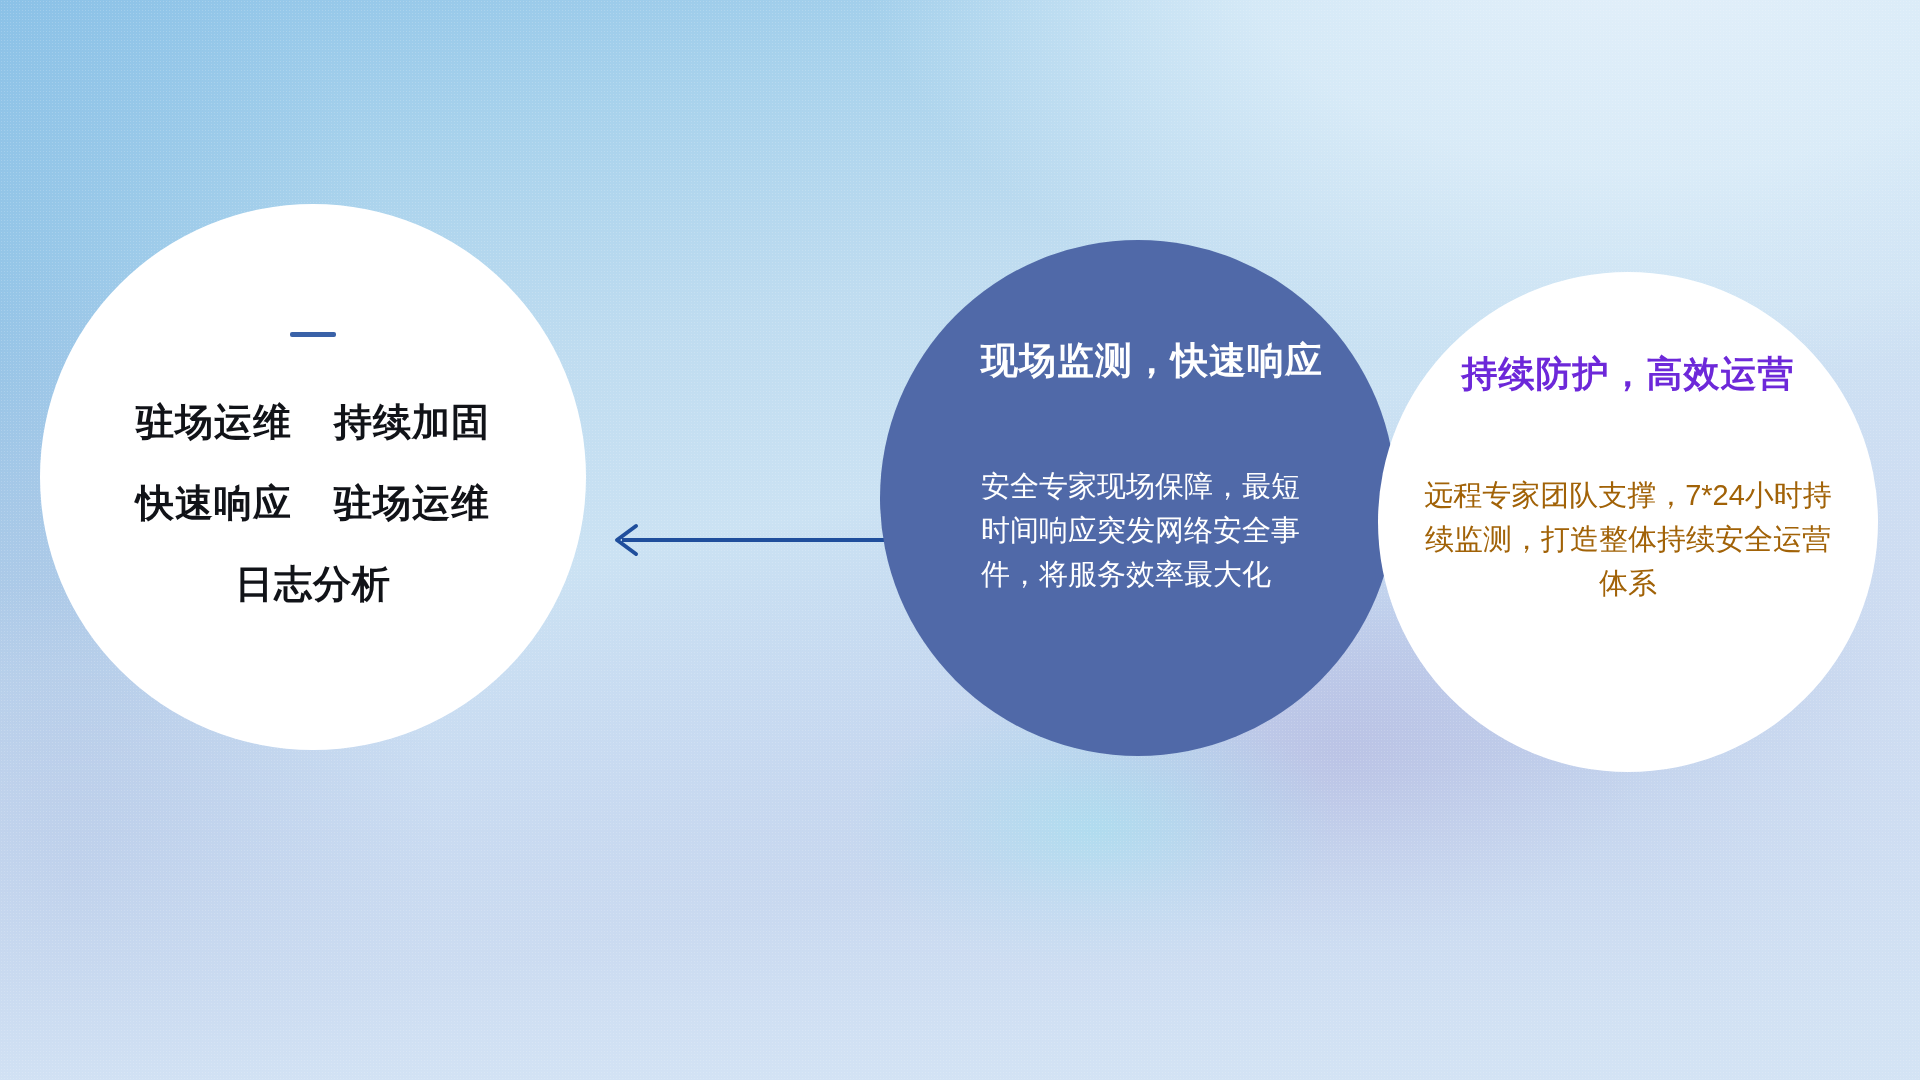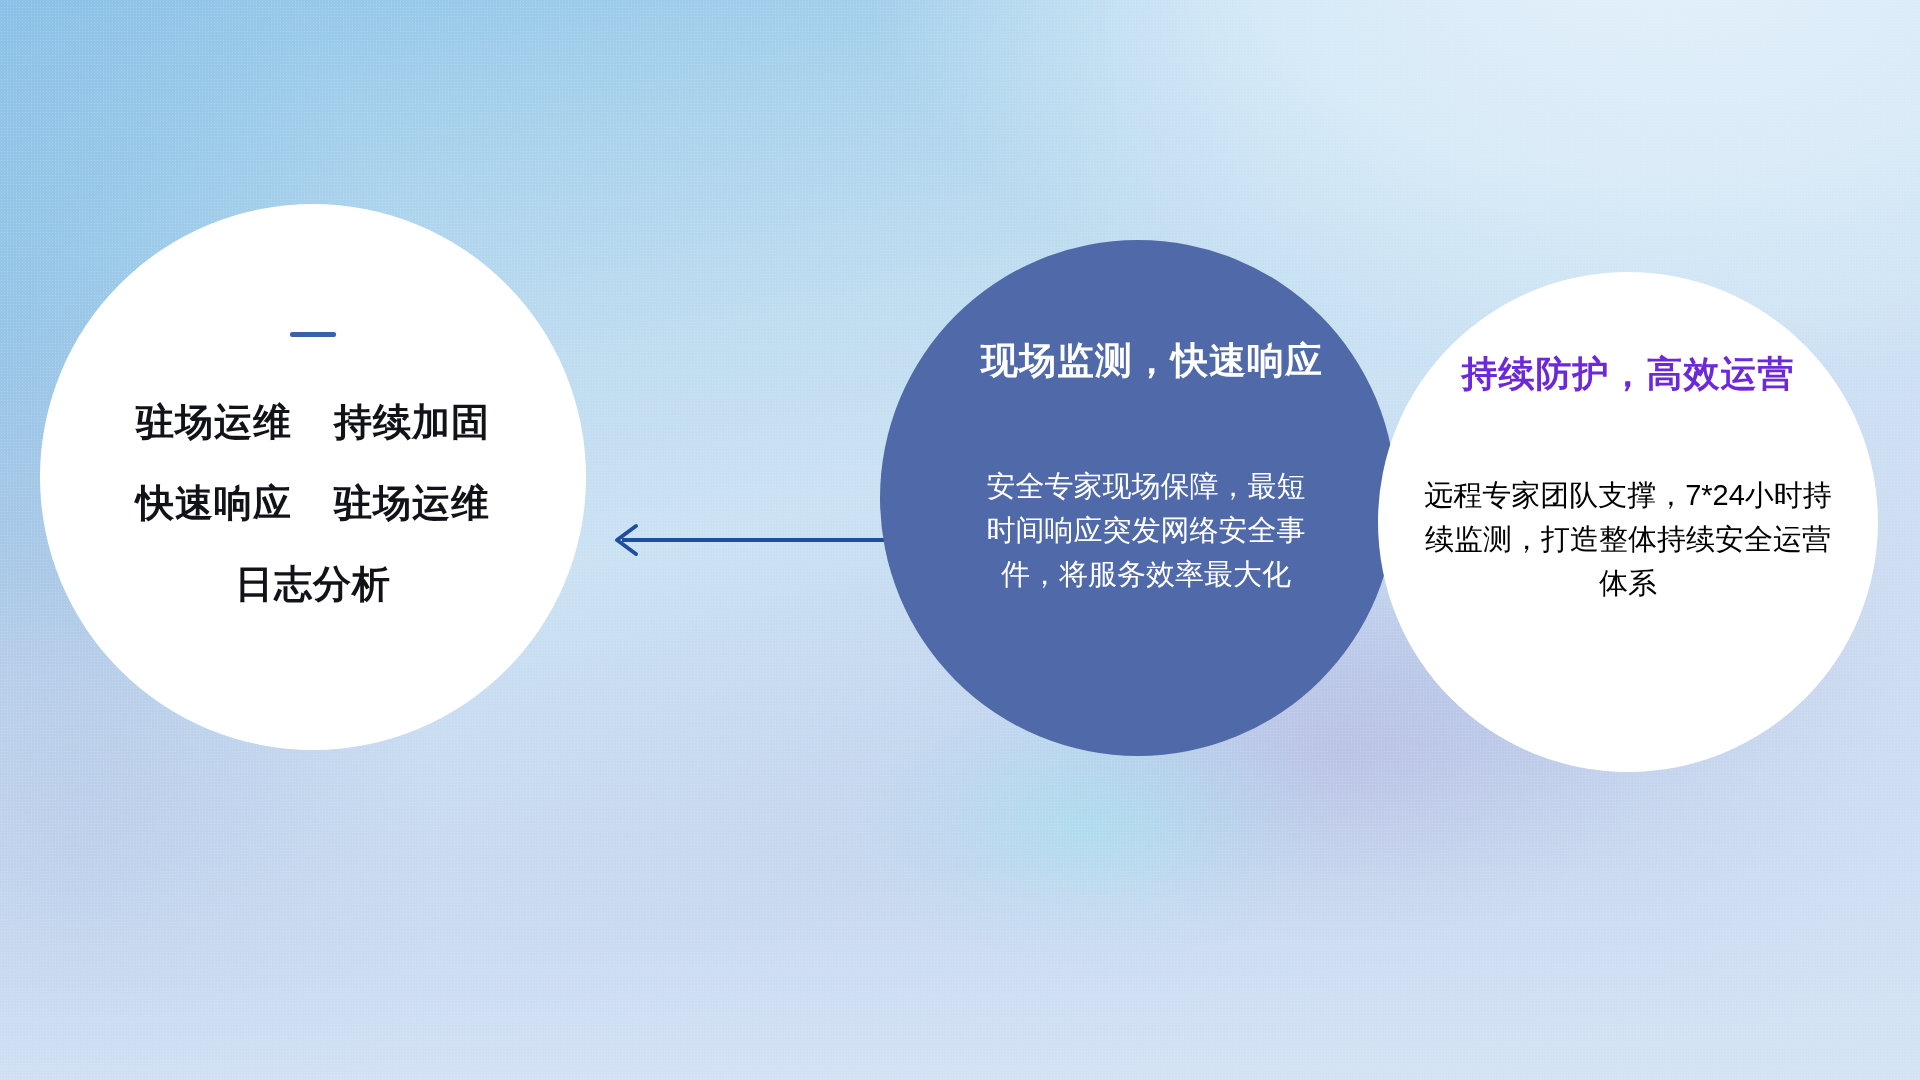--- a/index.html
+++ b/index.html
@@ -135,38 +135,38 @@
     white-space:nowrap;
     letter-spacing:1px;
     transform:translateX(14px);
   }
   #center-body {
     margin-top:78px;
     width:330px;
     font-size:29px;
     line-height:1.52;
     color:#ffffff;
-    text-align:center;
+    text-align:left;
     transform:translateX(8px);
   }
 
   
   #right-title {
     font-size:36px;
     font-weight:bold;
     color:#6d28d9;
     white-space:nowrap;
     letter-spacing:1px;
   }
   #right-body {
     margin-top:74px;
     width:420px;
     font-size:29px;
     line-height:1.52;
-    color:#000000;
+    color:#a16207;
     text-align:center;
   }
 
   
   #flow-arrow {
     position:absolute;
     left:600px;
     top:512px;
     width:290px;
     height:56px;

